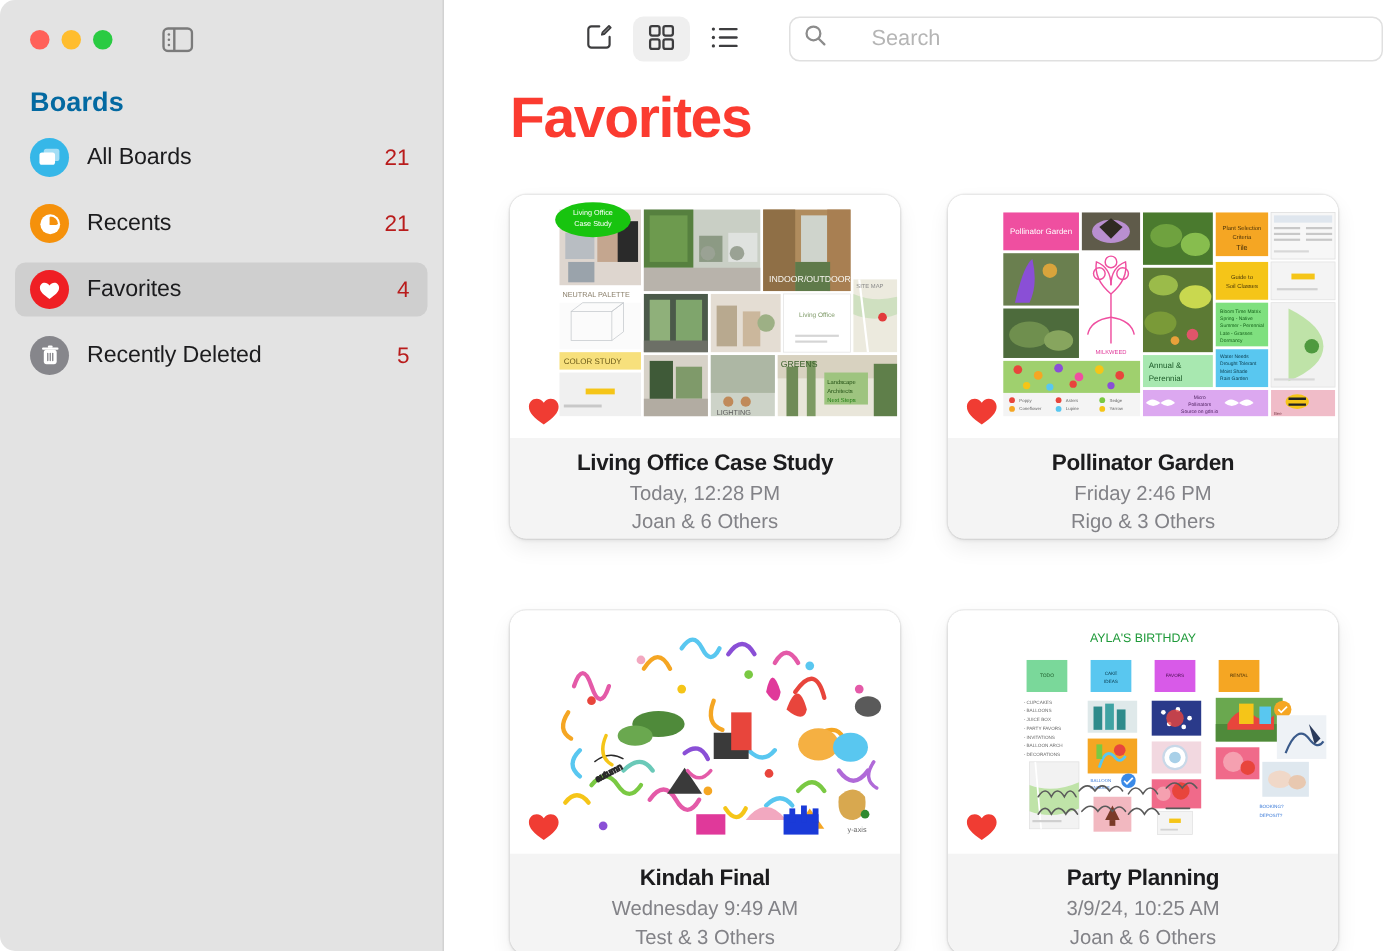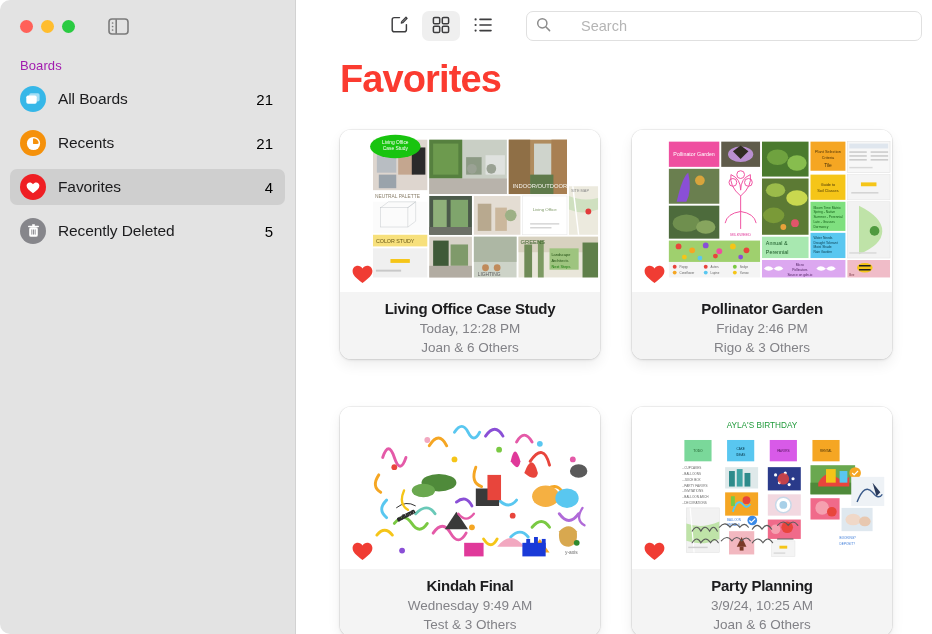--- a/index.html
+++ b/index.html
@@ -41,24 +41,25 @@
   .tl.red { background: #ff6159; }
   .tl.yellow { background: #ffbd2e; }
   .tl.green { background: #2acb42; }
   .sidebar-toggle {
     margin-left: 24px;
     width: 22px; height: 20px;
     display: flex; align-items: center; justify-content: center;
     cursor: pointer;
   }
   .sb-head {
-    font-size: 13px;
-    color: #a21caf;
+    font-size: 18px;
+    color: #0369a1;
     padding: 6px 0 8px 20px;
     letter-spacing: 0.1px;
+    font-weight: bold;
   }
   .nav { padding: 0 10px; }
   .nav-item {
     display: flex;
     align-items: center;
     height: 36px;
     border-radius: 7px;
     padding: 0 12px 0 10px;
     margin-bottom: 8px;
     cursor: default;
@@ -72,21 +73,21 @@
     margin-right: 12px;
   }
   .nav-label {
     flex: 1 1 auto;
     font-size: 15.5px;
     color: #1c1c1e;
     letter-spacing: -0.1px;
   }
   .nav-count {
     font-size: 15px;
-    color: #000000;
+    color: #b91c1c;
   }
 
   
   .main {
     flex: 1 1 auto;
     background: #ffffff;
     display: flex;
     flex-direction: column;
     min-width: 0;
   }

